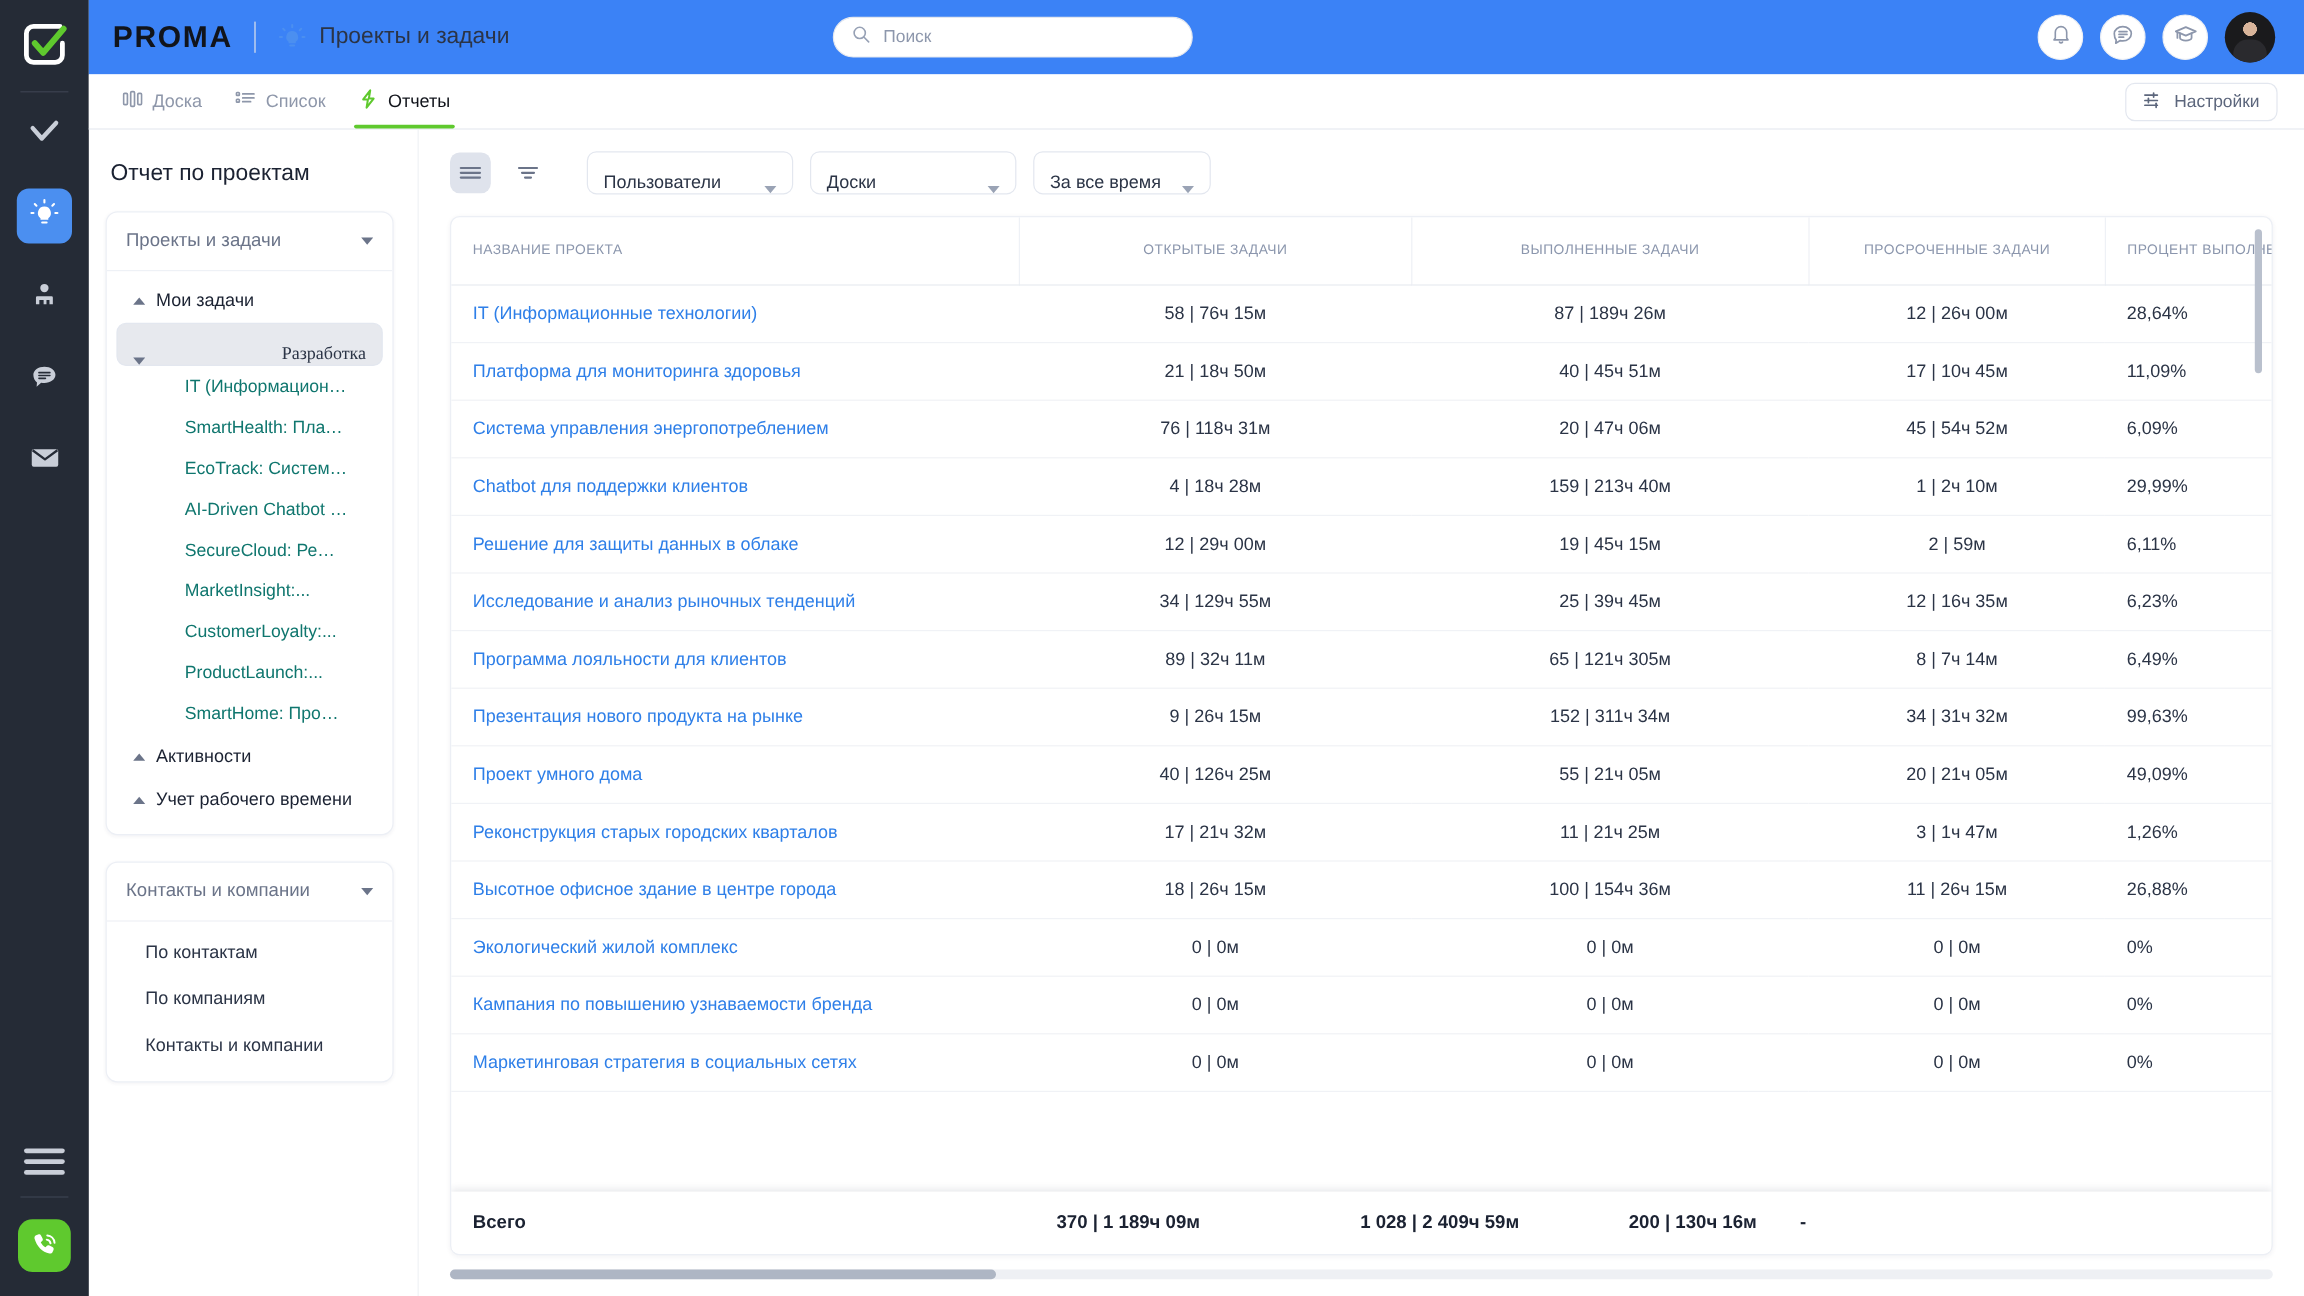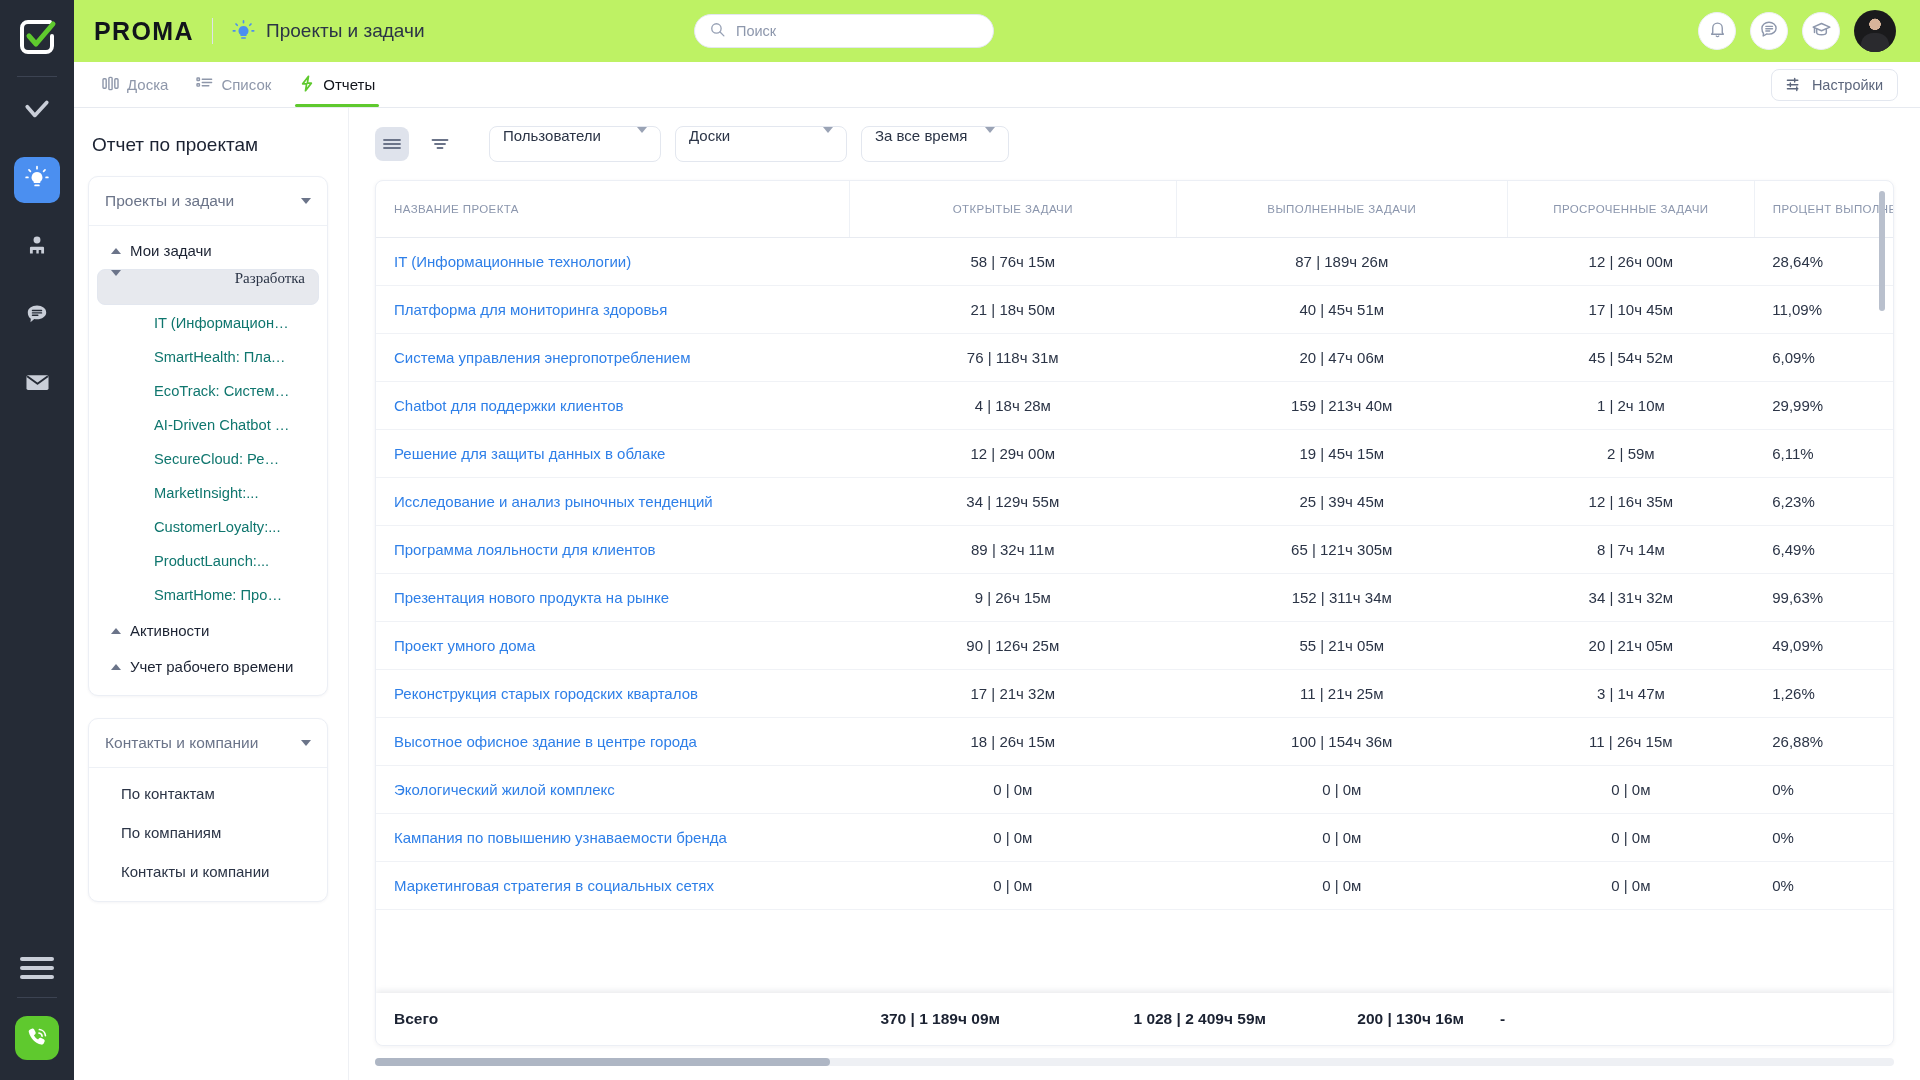--- a/index.html
+++ b/index.html
@@ -27,21 +27,21 @@
   .rail-icon.active { background: #4B8FF0; }
   .rail-bottom { position: absolute; bottom: 20px; left: 0; width: 74px; display: flex; flex-direction: column; align-items: center; }
   .burger { width: 34px; height: 22px; display:flex; flex-direction:column; justify-content:space-between; cursor:pointer; }
   .burger i { display:block; height:4px; background:#c9ced8; border-radius:2px; }
   .rail-sep2 { width: 40px; height: 1px; background:#3c4352; margin: 18px 0 18px; }
   .viber { width: 44px; height: 44px; border-radius: 12px; background:#5FC92E; display:flex; align-items:center; justify-content:center; cursor:pointer;}
 
   
   .right-col { flex: 1 1 auto; display: flex; flex-direction: column; min-width: 0; }
   .topbar {
-    height: 62px; flex: 0 0 62px; background:#bef264; display:flex; align-items:center;
+    height: 62px; flex: 0 0 62px; background:#3b82f6; display:flex; align-items:center;
     padding: 0 24px 0 20px; position: relative;
   }
   .brand { font-size: 25px; font-weight: 700; letter-spacing: 1.4px; color:#11141B; }
   .brand-div { width:1px; height:26px; background:#dfe3ea; margin: 0 18px; }
   .module-title { font-size: 19px; color:#2b3446; font-weight:400; }
   .bulb { margin-right: 10px; display:flex; align-items:center;}
   .searchbox {
     position:absolute; left: 620px; top: 14px; width: 300px; height: 34px;
     border:1px solid #e3e7ef; border-radius: 18px; display:flex; align-items:center;
     padding: 0 14px; background:#fff; cursor:text;
@@ -116,21 +116,21 @@
 
   
   .main { flex:1 1 auto; min-width:0; background:#fff; display:flex; flex-direction:column; padding: 0 0 0 0; }
   .toolbar { height: 72px; flex:0 0 72px; display:flex; align-items:center; gap: 14px; padding: 0 26px 0 26px; }
   .icon-sq {
     width: 34px; height:34px; border-radius:8px; display:flex; align-items:center; justify-content:center; cursor:pointer;
   }
   .icon-sq.on { background:#dfe3ec; }
   .sel {
     height: 36px; border:1px solid #e3e7ef; border-radius:8px; background:#fff;
-    display:flex; align-items:flex-start; justify-content:space-between;
+    display:flex; align-items:flex-end; justify-content:space-between;
     padding: 0 13px; font-size:15px; color:#2b3446; cursor:pointer;
   }
   .sel .tri { width:0;height:0;border-left:5px solid transparent;border-right:5px solid transparent;border-top:6px solid #9aa3b5; margin-left:16px;}
 
   .tablewrap {
     flex:1 1 auto; margin: 0 26px 0 26px; border:1px solid #eceff5; border-radius: 8px;
     background:#fff; box-shadow:0 1px 4px rgba(30,40,70,.06); position:relative; overflow:hidden;
     min-height:0;
   }
   table { border-collapse: collapse; width: 1790px; table-layout: fixed; }
@@ -512,21 +512,21 @@
                   </tr>
                   <tr>
                     <td class="name"><a>Презентация нового продукта на рынке</a></td>
                     <td class="num">9 | 26ч 15м</td>
                     <td class="num">152 | 311ч 34м</td>
                     <td class="num">34 | 31ч 32м</td>
                     <td class="pct">99,63%</td>
                   </tr>
                   <tr>
                     <td class="name"><a>Проект умного дома</a></td>
-                    <td class="num">90 | 126ч 25м</td>
+                    <td class="num">40 | 126ч 25м</td>
                     <td class="num">55 | 21ч 05м</td>
                     <td class="num">20 | 21ч 05м</td>
                     <td class="pct">49,09%</td>
                   </tr>
                   <tr>
                     <td class="name"><a>Реконструкция старых городских кварталов</a></td>
                     <td class="num">17 | 21ч 32м</td>
                     <td class="num">11 | 21ч 25м</td>
                     <td class="num">3 | 1ч 47м</td>
                     <td class="pct">1,26%</td>

